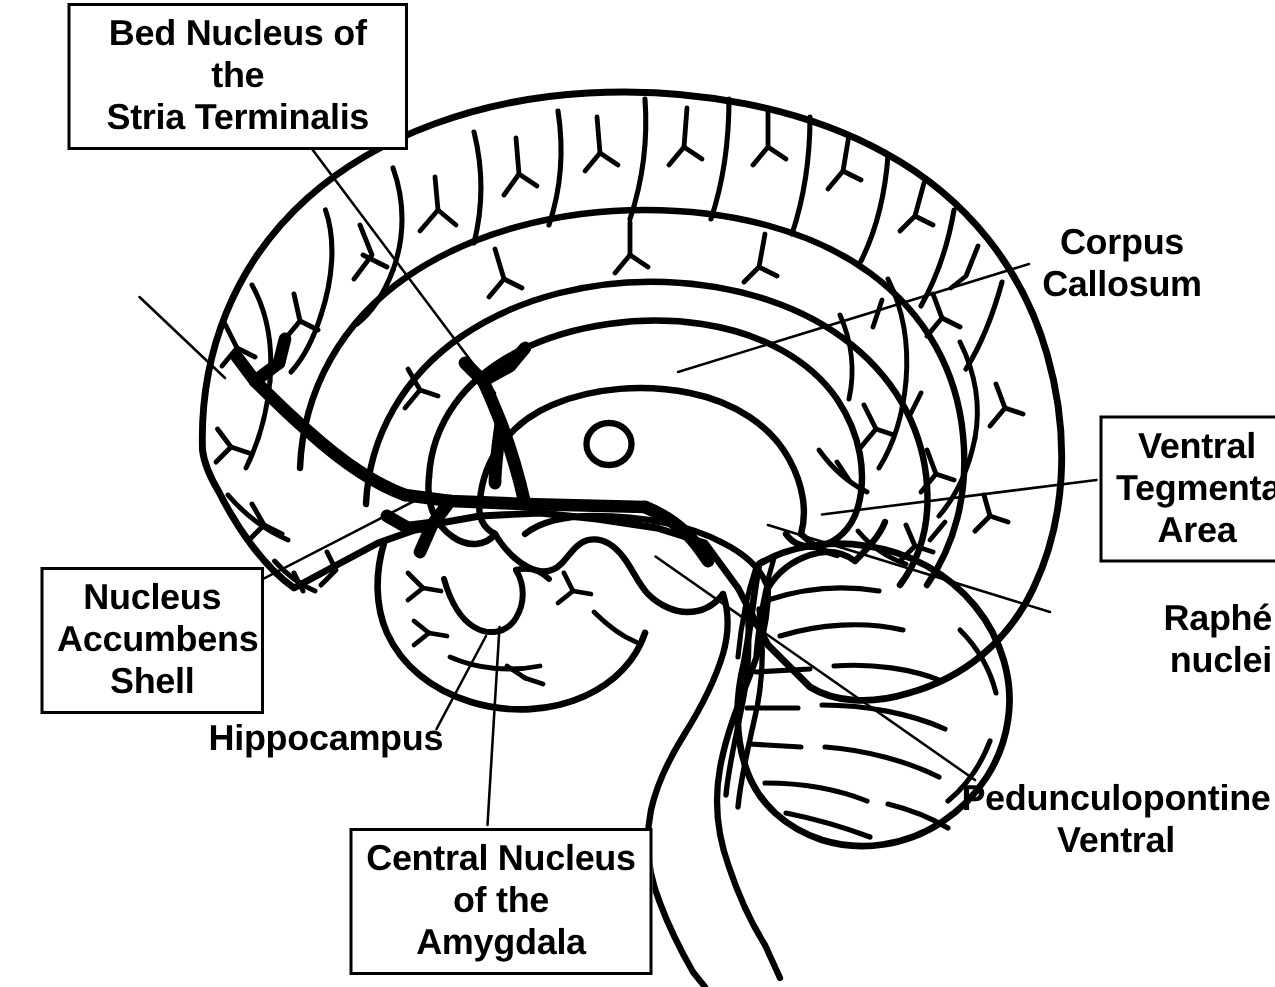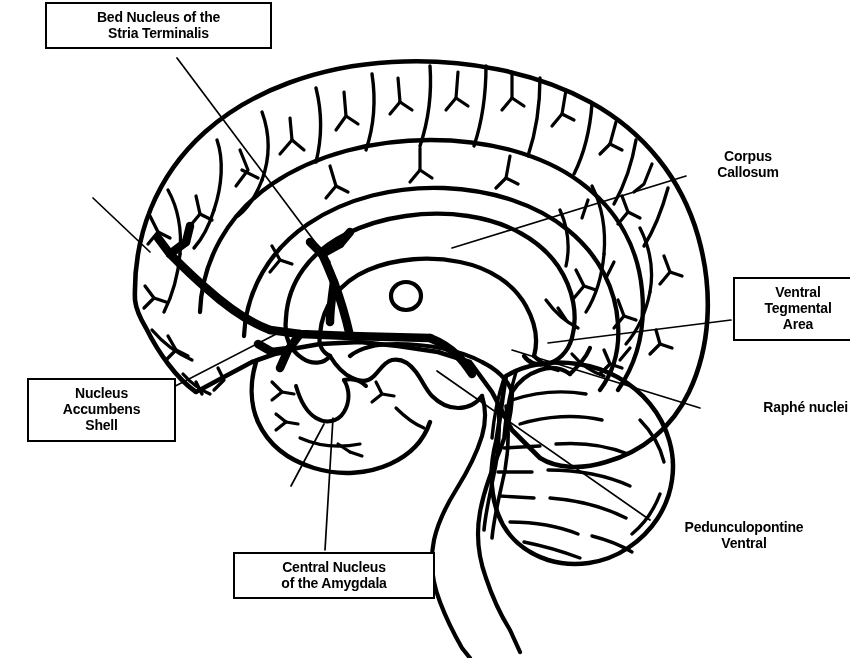--- a/index.html
+++ b/index.html
@@ -22,21 +22,21 @@
     position: absolute;
     left: 0;
     top: 0;
     width: 850px;
     height: 658px;
   }
   .label {
     position: absolute;
     font-family: "Liberation Sans", sans-serif;
     font-weight: bold;
-    font-size: 14px;
+    font-size: 24px;
     line-height: 1.16;
     color: #000000;
     text-align: center;
     white-space: pre-line;
     letter-spacing: -0.2px;
   }
   .label.boxed {
     border: 2px solid #000000;
     background: #ffffff;
     padding: 5px 9px 6px 9px;
@@ -359,20 +359,21 @@
   <div class="label boxed" style="left:733px; top:277px; width:108px;">Ventral
 Tegmental
 Area</div>
 
   <div class="label boxed" style="left:27px; top:378px; width:127px;">Nucleus
 Accumbens
 Shell</div>
 
   <div class="label plain left-align" style="left:706px; top:399px; width:142px;text-align:right;">Raphé nuclei</div>
 
+  <div class="label plain left-align" style="left:139px; top:479px; width:150px;">Hippocampus</div>
 
   <div class="label plain" style="left:640px; top:519px; width:208px;">Pedunculopontine
 Ventral</div>
 
   <div class="label boxed" style="left:233px; top:552px; width:180px;text-align:center;">Central Nucleus
 of the Amygdala</div>
 
 </div>
 
 </body></html>

